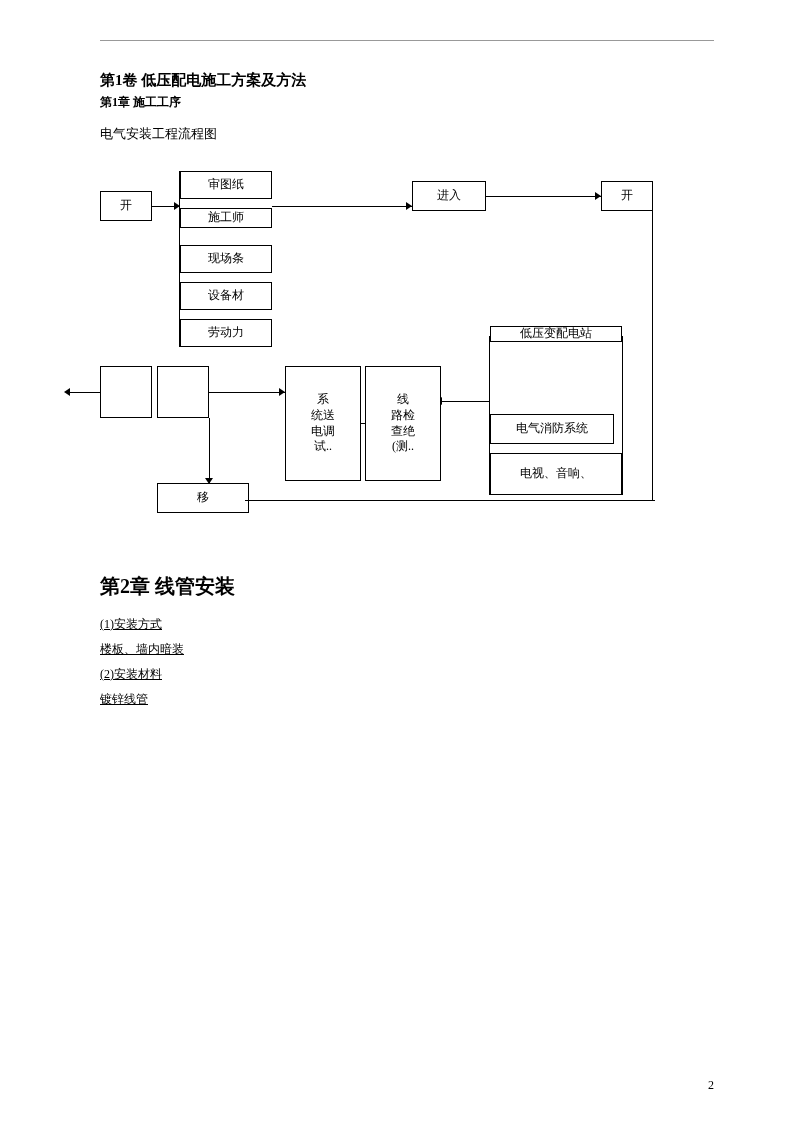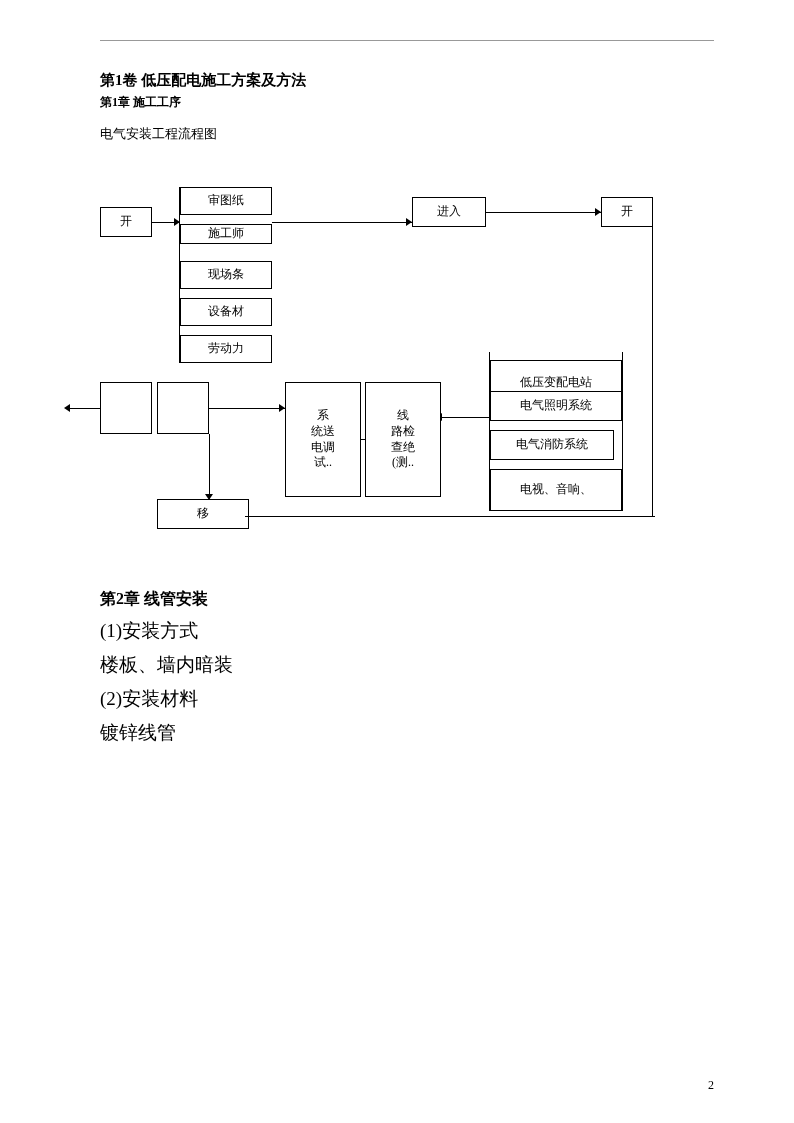--- a/index.html
+++ b/index.html
@@ -24,21 +24,21 @@
       margin-bottom: 4px;
     }
     .section-title-sub {
       font-size: 12px;
       font-weight: bold;
       margin-bottom: 14px;
     }
 
     .diagram-label {
       font-size: 13px;
-      margin-bottom: 26px;
+      margin-bottom: 10px;
     }
 
     
     .flowchart-area {
       position: relative;
       width: 580px;
       height: 370px;
       margin-bottom: 20px;
       font-size: 12px;
     }
@@ -89,27 +89,28 @@
       height: 0;
       border-left: 4px solid transparent;
       border-right: 4px solid transparent;
       border-top: 6px solid #000;
     }
 
     .chapter2 {
       margin-top: 50px;
     }
     .chapter2-title {
-      font-size: 16px;
+      font-size: 20px;
       font-weight: bold;
+      margin-bottom: 16px;
+    }
+    .chapter2-item {
+      font-size: 12px;
       margin-bottom: 8px;
-    }
-    .chapter2-item {
-      font-size: 19px;
-      margin-bottom: 8px;
+      text-decoration: underline;
     }
 
     .page-number {
       position: absolute;
       bottom: 30px;
       right: 80px;
       font-size: 12px;
     }
   </style>
 </head>
@@ -142,22 +143,21 @@
 
   <div class="fc-box" style="left:312px; top:28px; width:74px; height:30px;">进入</div>
 
   <div class="fc-arrow fc-arrow-h" style="left:386px; top:43px; width:115px;"></div>
   <div class="arrowhead-right" style="left:495px; top:39px;"></div>
 
   <div class="fc-box" style="left:501px; top:28px; width:52px; height:30px;">开</div>
 
   <div class="fc-arrow fc-arrow-v" style="left:552px; top:28px; height:320px;"></div>
 
-  <div class="fc-box" style="left:390px; top:191px; width:132px; height:46px;">低压变配电站</div>
-  <div class="fc-box" style="left:390px; top:222px; width:132px; height:30px;">电气照明系统</div>
+  <div class="fc-box" style="left:390px; top:173px; width:132px; height:16px;">低压变配电站</div>
   <div class="fc-box" style="left:390px; top:261px; width:124px; height:30px;">电气消防系统</div>
   <div class="fc-box" style="left:390px; top:300px; width:132px; height:42px;">电视、音响、</div>
 
   <div class="fc-arrow fc-arrow-v" style="left:389px; top:183px; height:159px;"></div>
 
   <div class="fc-arrow fc-arrow-v" style="left:522px; top:183px; height:159px;"></div>
 
   <div class="fc-arrow fc-arrow-h" style="left:342px; top:248px; width:48px;"></div>
   <div class="arrowhead-left" style="left:336px; top:244px;"></div>
 

